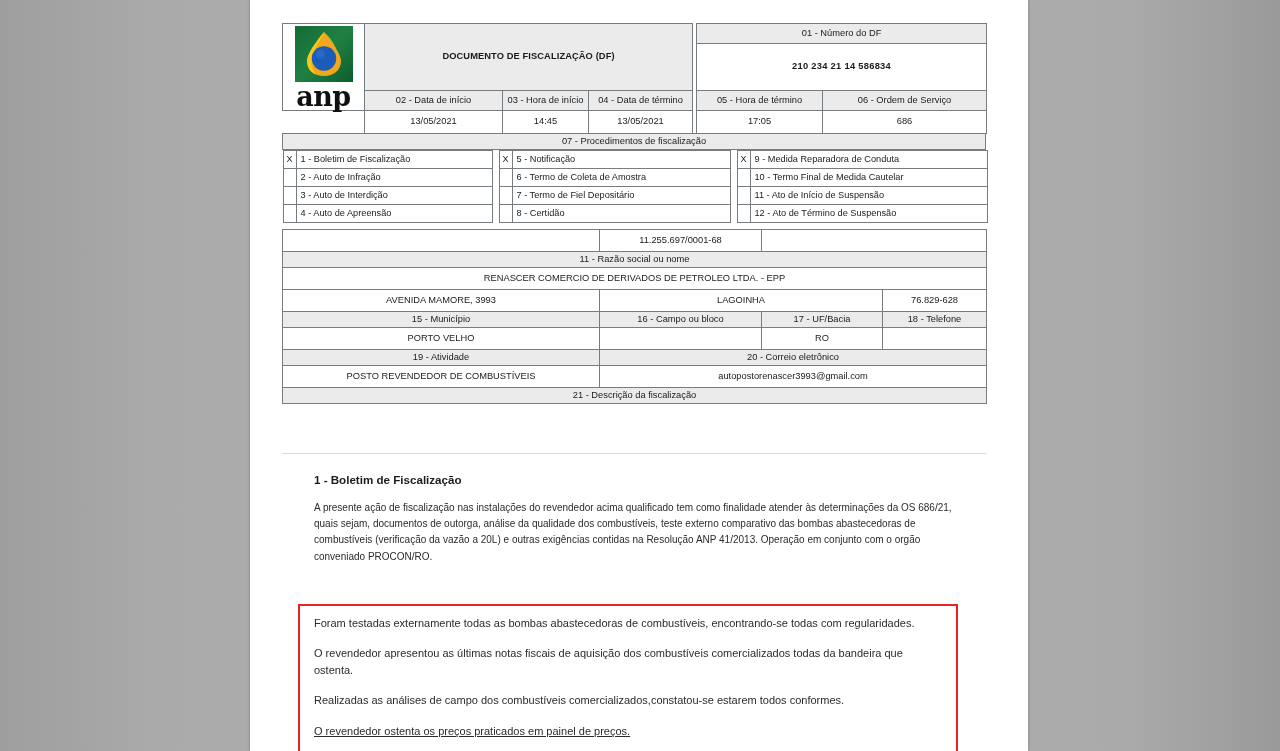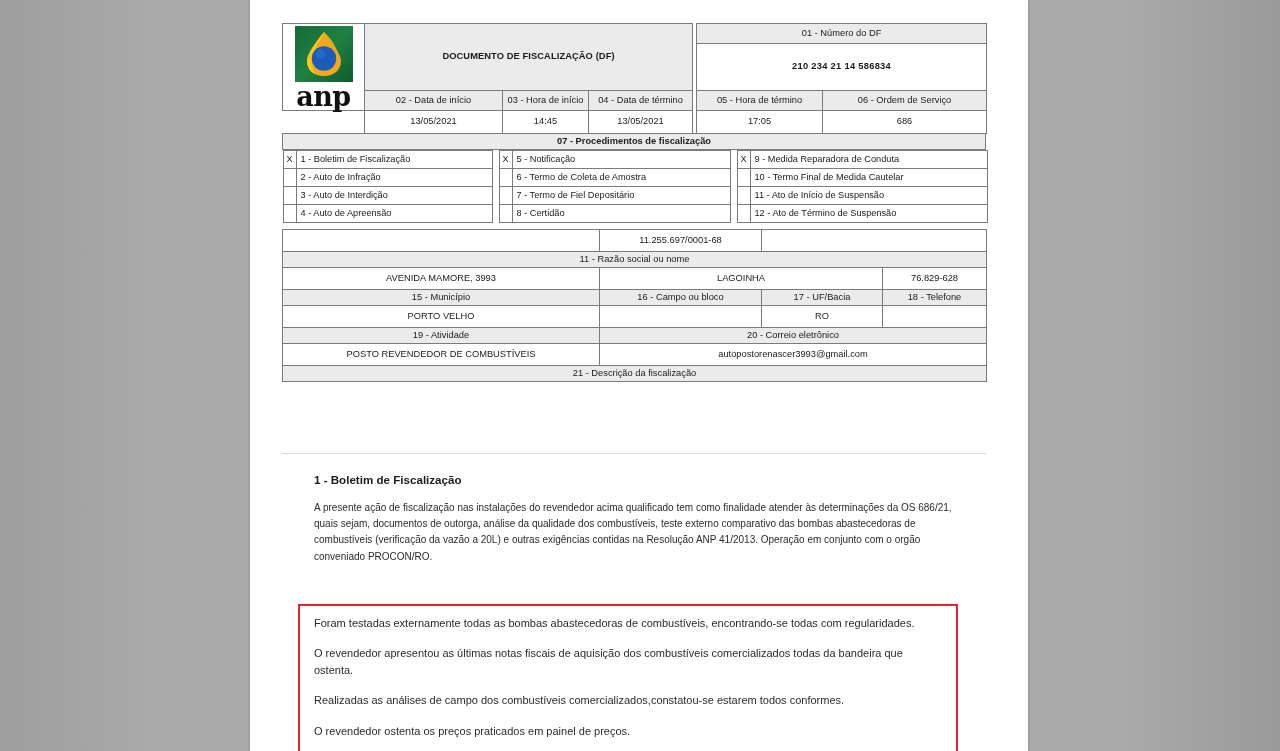--- a/index.html
+++ b/index.html
@@ -72,21 +72,20 @@
   }
   .logo-cell {
     background: #ffffff;
     width: 82px;
     padding: 0;
   }
   .sec-head {
     background: #ebebeb;
     height: 15px;
     font-size: 9.3px;
-    font-weight: bold;
   }
   .wide-val {
     background: #ffffff;
     height: 21px;
     font-size: 9.4px;
   }
 
   
   .logo-wrap {
     width: 100%;
@@ -193,21 +192,21 @@
     box-sizing: border-box;
     padding: 9px 14px 0 14px;
     background: #ffffff;
   }
   .redbox p {
     margin: 0 0 13px 0;
     font-size: 11px;
     color: #2b2b2b;
     line-height: 1.56;
   }
-  .redbox p:last-child { margin-bottom: 17px; }
+  .redbox p:last-child { margin-bottom: 17px; text-decoration: underline; }
 </style>
 </head>
 <body>
 
 <div id="viewer">
   <div id="page">
 
     <table class="form">
       <colgroup>
         <col style="width:82px">
@@ -341,20 +340,23 @@
       <tbody>
       <tr>
         <td class="wide-val"></td>
         <td class="wide-val">11.255.697/0001-68</td>
         <td class="wide-val" colspan="2"></td>
       </tr>
 
       <tr>
         <td class="lbl" colspan="4">11 - Razão social ou nome</td>
       </tr>
+      <tr>
+        <td class="wide-val" colspan="4">RENASCER COMERCIO DE DERIVADOS DE PETROLEO LTDA. - EPP</td>
+      </tr>
 
       <tr>
         <td class="wide-val">AVENIDA MAMORE, 3993</td>
         <td class="wide-val" colspan="2">LAGOINHA</td>
         <td class="wide-val">76.829-628</td>
       </tr>
 
       <tr>
         <td class="lbl">15 - Município</td>
         <td class="lbl">16 - Campo ou bloco</td>

